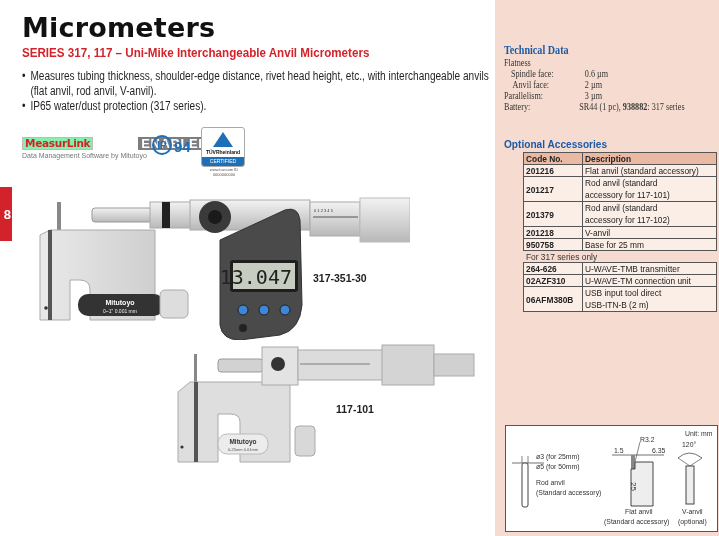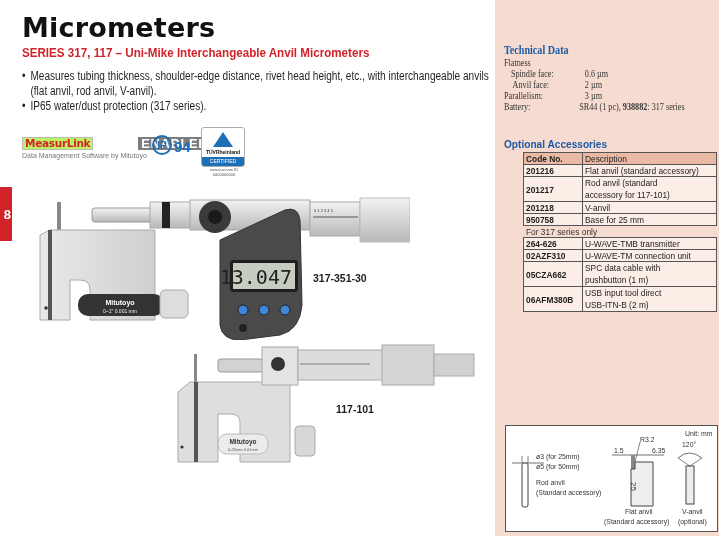--- a/index.html
+++ b/index.html
@@ -9,21 +9,21 @@
   
   .title { left:22px; top:12px; font-size:27px; font-weight:bold; letter-spacing:0.2px; font-family:"DejaVu Sans", sans-serif; color:#111; }
   .subtitle { left:22px; top:45px; font-size:13.5px; font-weight:bold; color:#d2232a; font-family:"Liberation Sans Narrow","Liberation Sans", sans-serif; transform:scaleX(0.86); transform-origin:left top; white-space:nowrap; }
   .bullets { left:22px; top:69px; width:560px; font-size:12px; line-height:15px; transform:scaleX(0.84); transform-origin:left top; color:#231f20; }
   .bullets div { position:relative; padding-left:10px; }
   .bullets div::before { content:"•"; position:absolute; left:0; }
   .page-tab { left:0; top:187px; width:12px; height:54px; background:#d2232a; color:#fff; font-weight:bold; font-size:13px; display:flex; align-items:center; justify-content:flex-end; padding-right:1px; box-sizing:border-box; }
   
   .measurlink { left:22px; top:137px; }
   .ml-box { display:flex; align-items:center; height:13px; }
-  .ml-name { background:#bef264; color:#d2232a; font-weight:bold; font-size:10.5px; border:1px solid #bbb; padding:0 2px; line-height:11px; font-family:"DejaVu Sans", sans-serif; letter-spacing:-0.3px;text-align:center; }
+  .ml-name { background:#86efac; color:#d2232a; font-weight:bold; font-size:10.5px; border:1px solid #bbb; padding:0 2px; line-height:11px; font-family:"DejaVu Sans", sans-serif; letter-spacing:-0.3px;text-align:center; }
   .ml-enabled { background:#7b7d80; color:#fff; font-weight:bold; font-size:13px; padding:0 3px; line-height:13px; letter-spacing:0.6px;margin-left:45px; }
   .ml-sub { font-size:7px; color:#777; margin-top:2px; }
   .ip65 { left:152px; top:135px; display:flex; align-items:flex-end; color:#1d6fb8; font-weight:bold; }
   .ip-circle { width:20px; height:20px; border:2px solid #1d6fb8; border-radius:50%; display:flex; align-items:center; justify-content:center; font-size:10px; box-sizing:border-box; }
   .ip-num { font-size:15px; margin-left:2px; }
   .tuv { left:201px; top:127px; width:42px; height:38px; border:1px solid #aaa; border-radius:3px; background:#fff; overflow:hidden; }
   .tuv-tri { position:absolute; left:11px; top:4px; width:0; height:0; border-left:10px solid transparent; border-right:10px solid transparent; border-bottom:15px solid #1d6fb8; }
   .tuv-text { position:absolute; left:0; top:21px; width:100%; font-size:5px; text-align:center; font-weight:bold; color:#111; }
   .tuv-band { position:absolute; left:0; bottom:0; width:100%; height:9px; background:#1d6fb8; color:#fff; font-size:5px; text-align:center; line-height:9px; }
   .tuv-small { left:204px; top:167px; font-size:4px; color:#555; line-height:5px; width:40px; text-align:center; }
@@ -33,21 +33,21 @@
   .panel { left:495px; top:0; width:224px; height:536px; background:#f6dcd0; }
   .sec-title { font-size:11.5px; font-weight:bold; color:#1d5aa6; transform:scaleX(0.88); transform-origin:left top; white-space:nowrap; }
   .tech { left:504px; top:44px; width:210px;font-family:Liberation Serif, serif; }
   .tech-row { display:flex; font-size:9.5px; line-height:11px; color:#333; transform:scaleX(0.86); transform-origin:left top; white-space:nowrap; }
   .tech-row .k { width:94px; }
   .tech-row .v b { font-weight:bold; }
   .acc-title { left:504px; top:138px; }
   table.acc { position:absolute; left:523px; top:152px; width:172px; border-collapse:collapse; font-size:9.5px; color:#222; }
   table.acc td, table.acc th { border:1px solid #555; padding:0 2px; line-height:11px; vertical-align:middle; text-align:left; }
   table.acc th { background:#e9b9a3; font-weight:bold; }
-  table.acc th.d { font-weight:normal; }
+  table.acc th.d { font-weight:bold; }
   table.acc td.c { font-weight:bold; width:53px; background:#fbeee6; }
   table.acc td.d { background:#fbeee6; }
   table.acc .sxn { display:inline-block; transform:scaleX(0.88); transform-origin:left center; white-space:nowrap; }
   table.acc tr.note td { border:none; border-left:none; background:transparent; padding-left:2px; color:#333; font-weight:normal; }
   table.acc tr.note { border-left:none; }
   
   .diagram { left:505px; top:425px; width:213px; height:107px; border:1px solid #555; background:#fff; box-sizing:border-box; }
   .dtxt { position:absolute; font-size:8px; color:#333; white-space:nowrap; transform:scaleX(0.86); transform-origin:left top; line-height:9px; }
 </style>
 </head>
@@ -183,43 +183,43 @@
         <td class="c"><span class="sxn">201216</span></td>
         <td class="d"><span class="sxn">Flat anvil (standard accessory)</span></td>
       </tr>
   <tr>
         <td class="c"><span class="sxn">201217</span></td>
         <td class="d" style="white-space:normal;width:104px;line-height:12px;">
           <span style="display:block;transform:scaleX(0.88);transform-origin:left;width:125px;">Rod anvil (standard accessory for 117-101)</span>
         </td>
       </tr>
   <tr>
+        <td class="c"><span class="sxn">201379</span></td>
+        <td class="d" style="line-height:12px;">
+          <span style="display:block;transform:scaleX(0.88);transform-origin:left;width:125px;">Rod anvil (standard accessory for 117-102)</span>
+        </td>
+      </tr>
+  <tr>
         <td class="c"><span class="sxn">201218</span></td>
         <td class="d"><span class="sxn">V-anvil</span></td>
       </tr>
   <tr>
         <td class="c"><span class="sxn">950758</span></td>
         <td class="d"><span class="sxn">Base for 25 mm</span></td>
       </tr>
   <tr class="note">
         <td colspan="2" style="border-left:none;border-right:none;"><span class="sxn">For 317 series only</span></td>
       </tr>
   <tr>
         <td class="c"><span class="sxn">264-626</span></td>
         <td class="d"><span class="sxn">U-WAVE-TMB transmitter</span></td>
       </tr>
   <tr>
         <td class="c"><span class="sxn">02AZF310</span></td>
         <td class="d"><span class="sxn">U-WAVE-TM connection unit</span></td>
-      </tr>
-  <tr>
-        <td class="c"><span class="sxn">05CZA662</span></td>
-        <td class="d" style="line-height:12px;">
-          <span style="display:block;transform:scaleX(0.88);transform-origin:left;width:100px;">SPC data cable with pushbutton (1 m)</span>
-        </td>
       </tr>
   <tr>
         <td class="c"><span class="sxn">06AFM380B</span></td>
         <td class="d" style="line-height:12px;">
           <span style="display:block;transform:scaleX(0.88);transform-origin:left;width:100px;">USB input tool direct USB-ITN-B (2 m)</span>
         </td>
       </tr>
 </tbody>
   </table>
 

